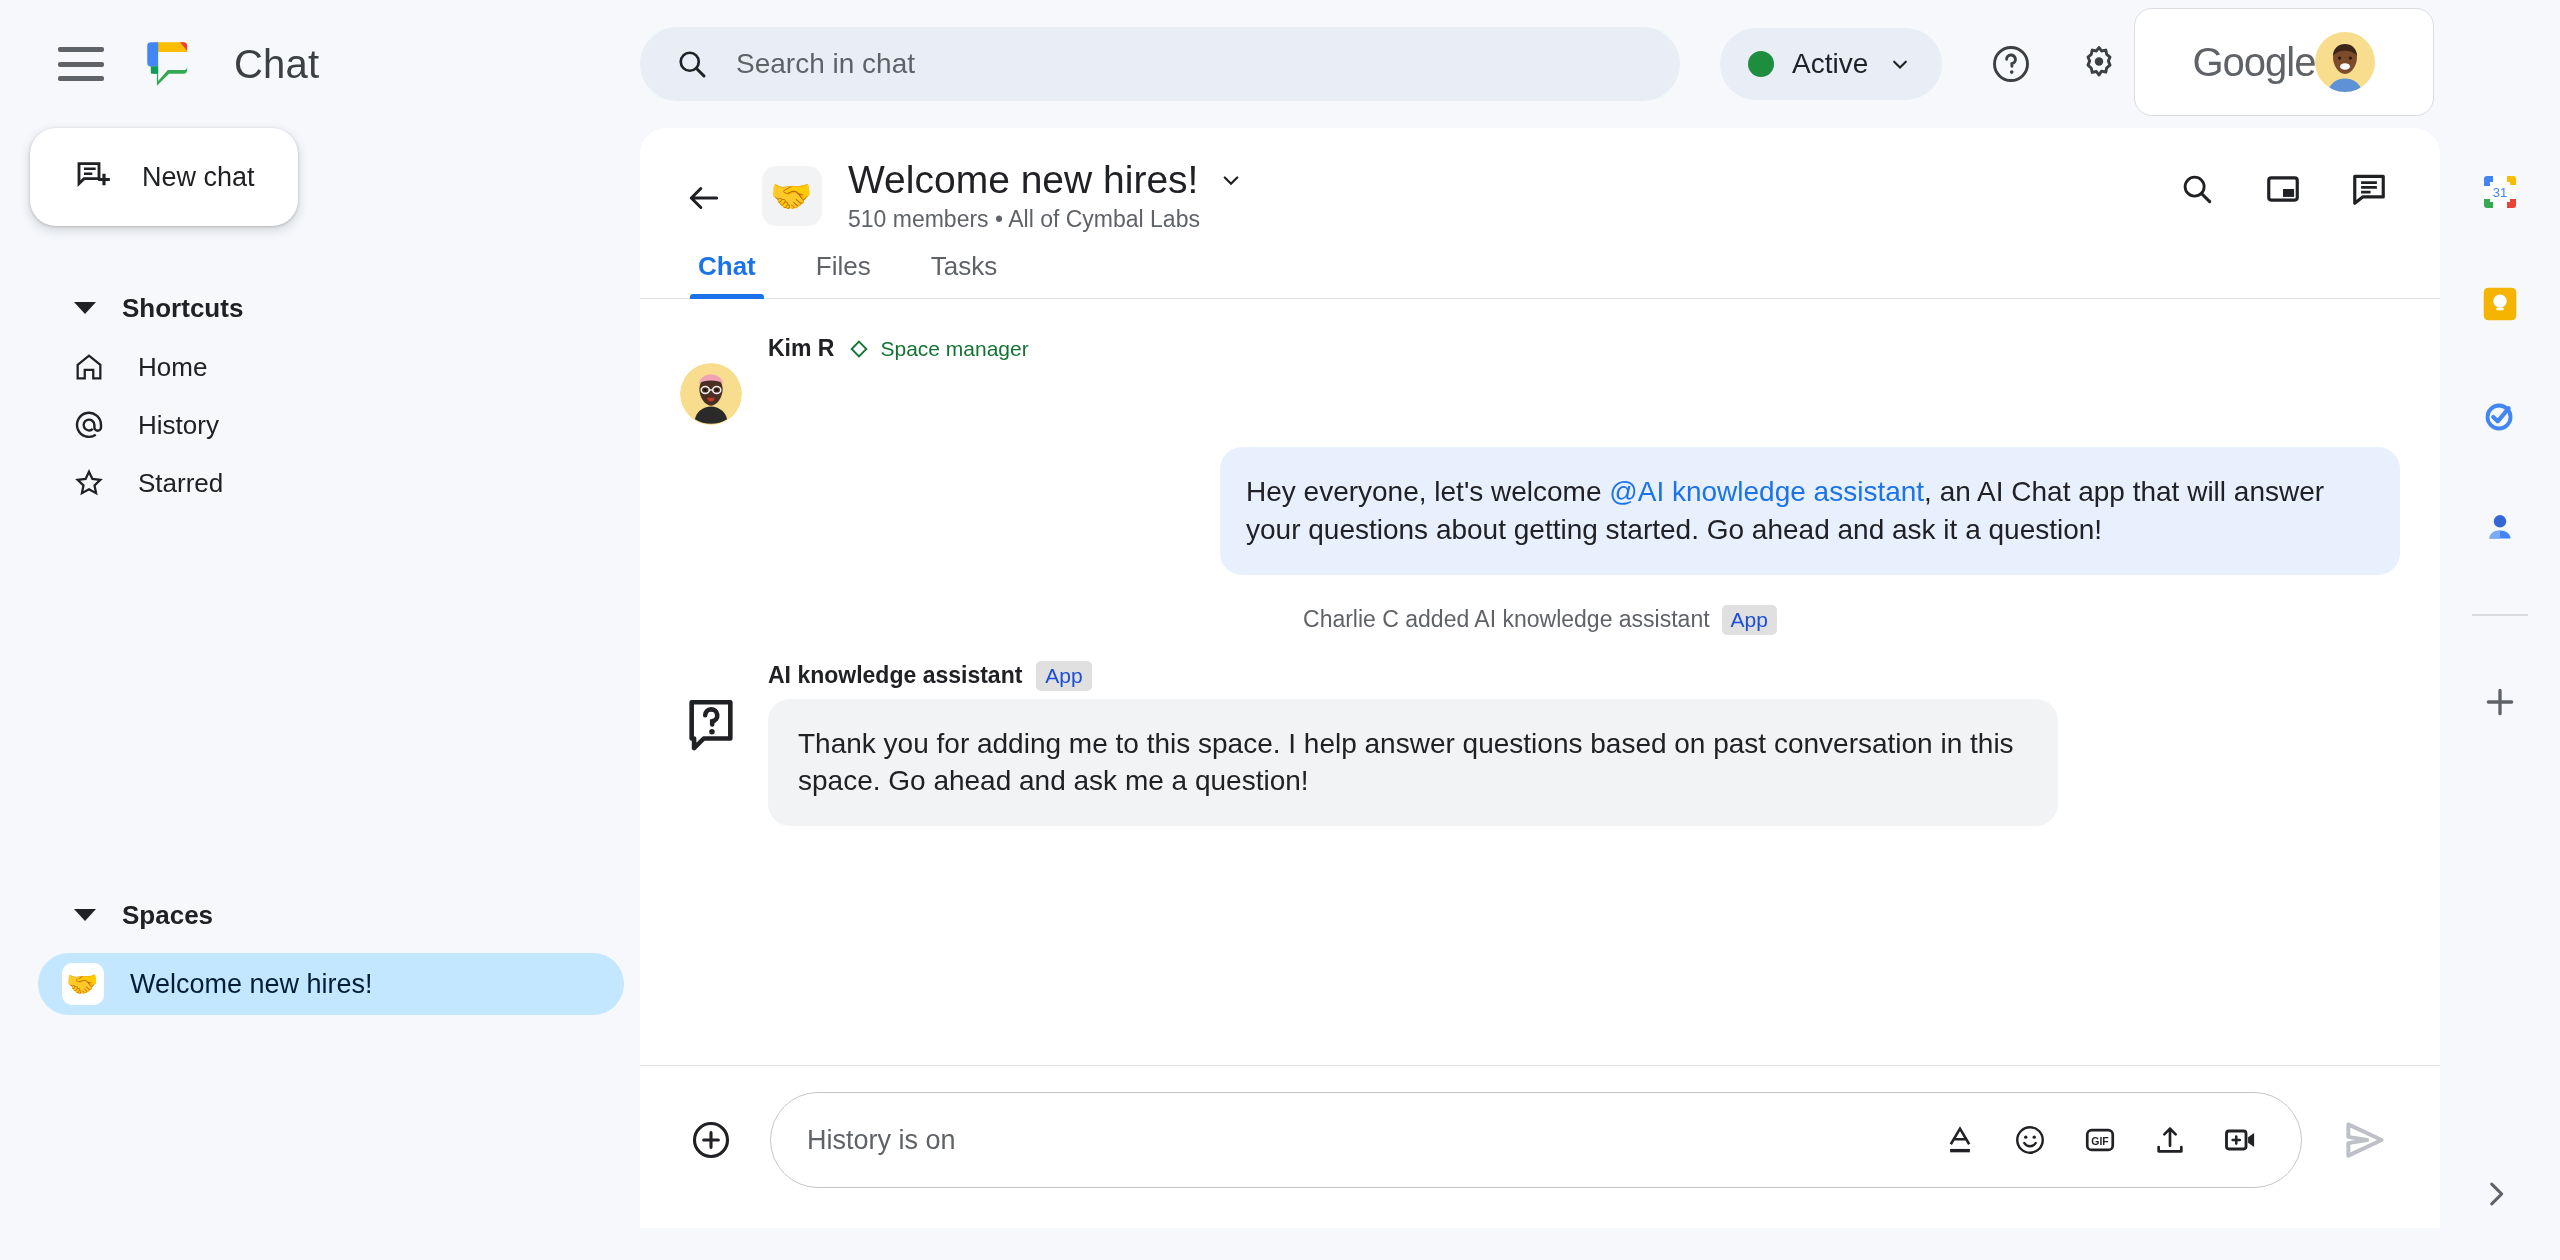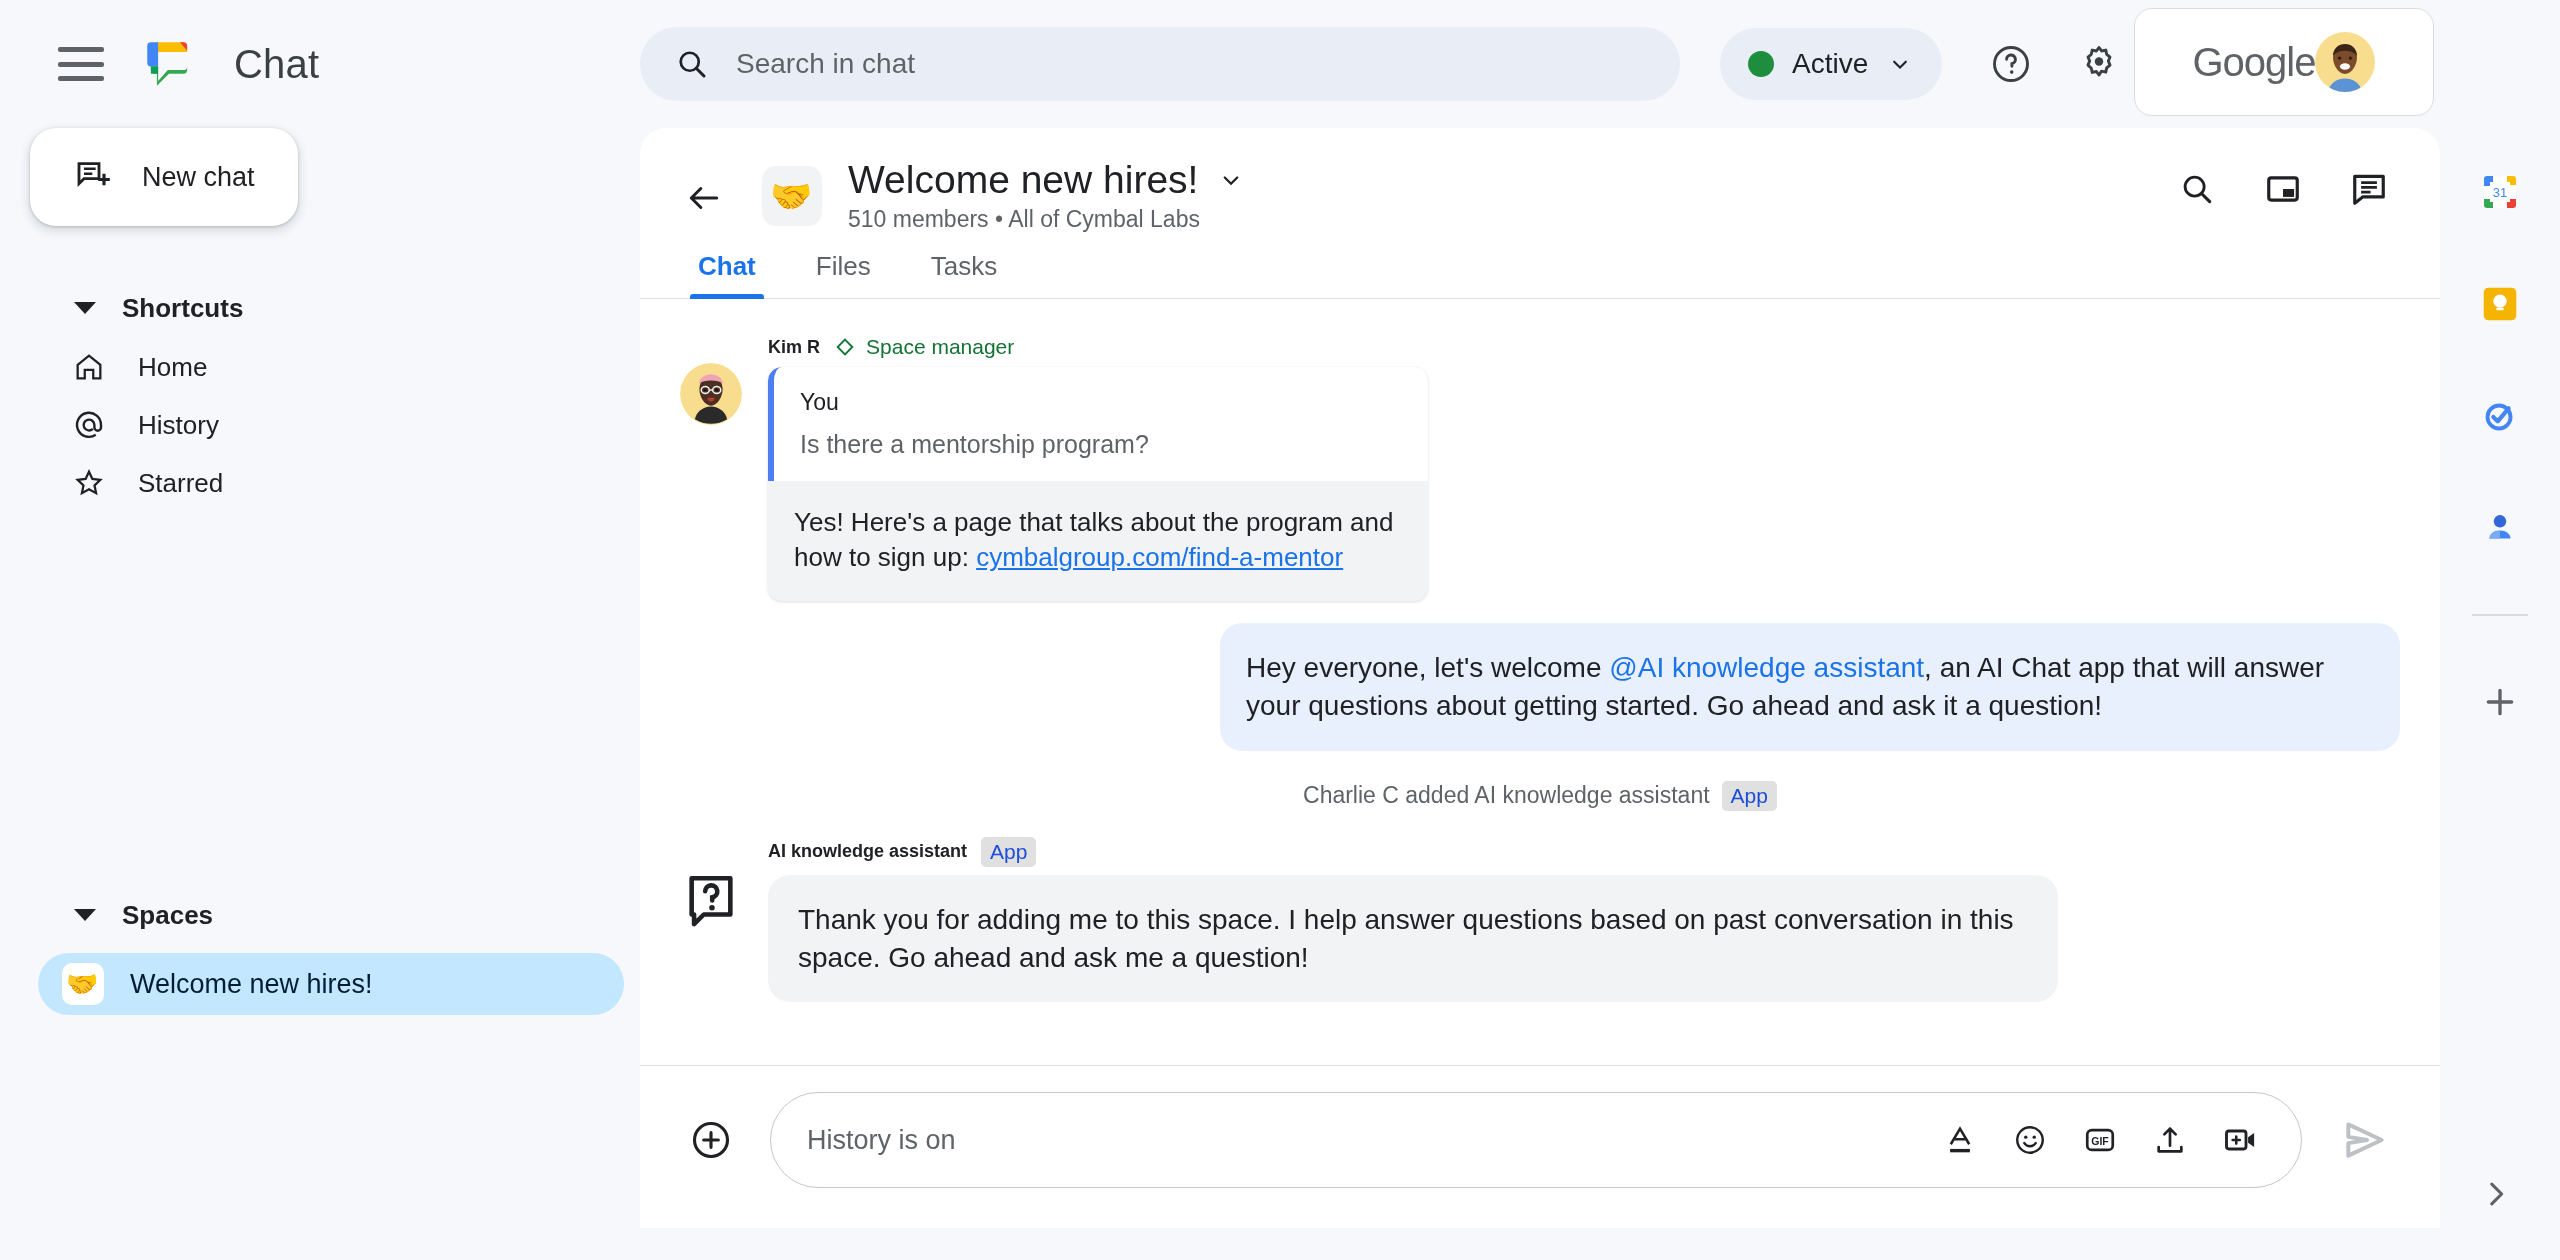--- a/index.html
+++ b/index.html
@@ -113,21 +113,21 @@
   .tab.active { color: #1a73e8; font-weight: bold; }
   .tab.active::after { content: ""; position: absolute; left: 22px; right: 22px; bottom: -1px; height: 5px; background: #1a73e8; border-radius: 3px 3px 0 0; }
 
   
   .messages { flex: 1; padding: 36px 40px 0 40px; overflow: hidden; }
 
   .msg-group { display: flex; gap: 26px; }
   .msg-avatar { width: 62px; height: 62px; border-radius: 50%; overflow: hidden; flex: 0 0 62px; margin-top: 28px; }
   .msg-body { display: flex; flex-direction: column; min-width: 0; }
   .msg-sender-row { display: flex; align-items: center; gap: 14px; margin-bottom: 8px; }
-  .msg-sender { font-size: 18px; font-weight: bold; color: #202124; }
+  .msg-sender { font-size: 23px; font-weight: bold; color: #202124; }
   .role-badge { display: flex; align-items: center; gap: 10px; }
   .role-text { font-size: 21px; color: #137333; }
   .app-tag { font-size: 21px; background: #e0e0e0; color: #1d4ed8; border-radius: 5px; padding: 3px 9px; }
 
   .reply-card {
     width: 660px; border-radius: 14px; overflow: hidden;
     box-shadow: 0 1px 3px rgba(60,64,67,.18);
     background: #f1f3f4;
   }
   .quoted {
@@ -384,29 +384,20 @@
         <div class="msg-body">
           <div class="msg-sender-row">
             <span class="msg-sender">Kim R</span>
             <span class="role-badge">
               <svg width="22" height="22" viewBox="0 0 24 24">
                 <path fill="none" stroke="#137333" stroke-width="2" d="m12 4 8 8-8 8-8-8z"></path>
               </svg>
               <span class="role-text">Space manager</span>
             </span>
           </div>
-          <div class="reply-card">
-            <div class="quoted">
-              <div class="quoted-author">You</div>
-              <div class="quoted-text">Is there a mentorship program?</div>
-            </div>
-            <div class="reply-text">
-              <span>Yes! Here's a page that talks about the program and how to sign up: </span><a class="reply-link" href="#">cymbalgroup.com/find-a-mentor</a>
-            </div>
-          </div>
         </div>
       </div>
 
       <div class="bubble-right-wrap">
         <div class="bubble-blue">
           <span>Hey everyone, let's welcome </span><span class="mention">@AI knowledge assistant</span><span>, an AI Chat app that will answer your questions about getting started.  Go ahead and ask it a question!</span>
         </div>
       </div>
 
       <div class="system-line">

